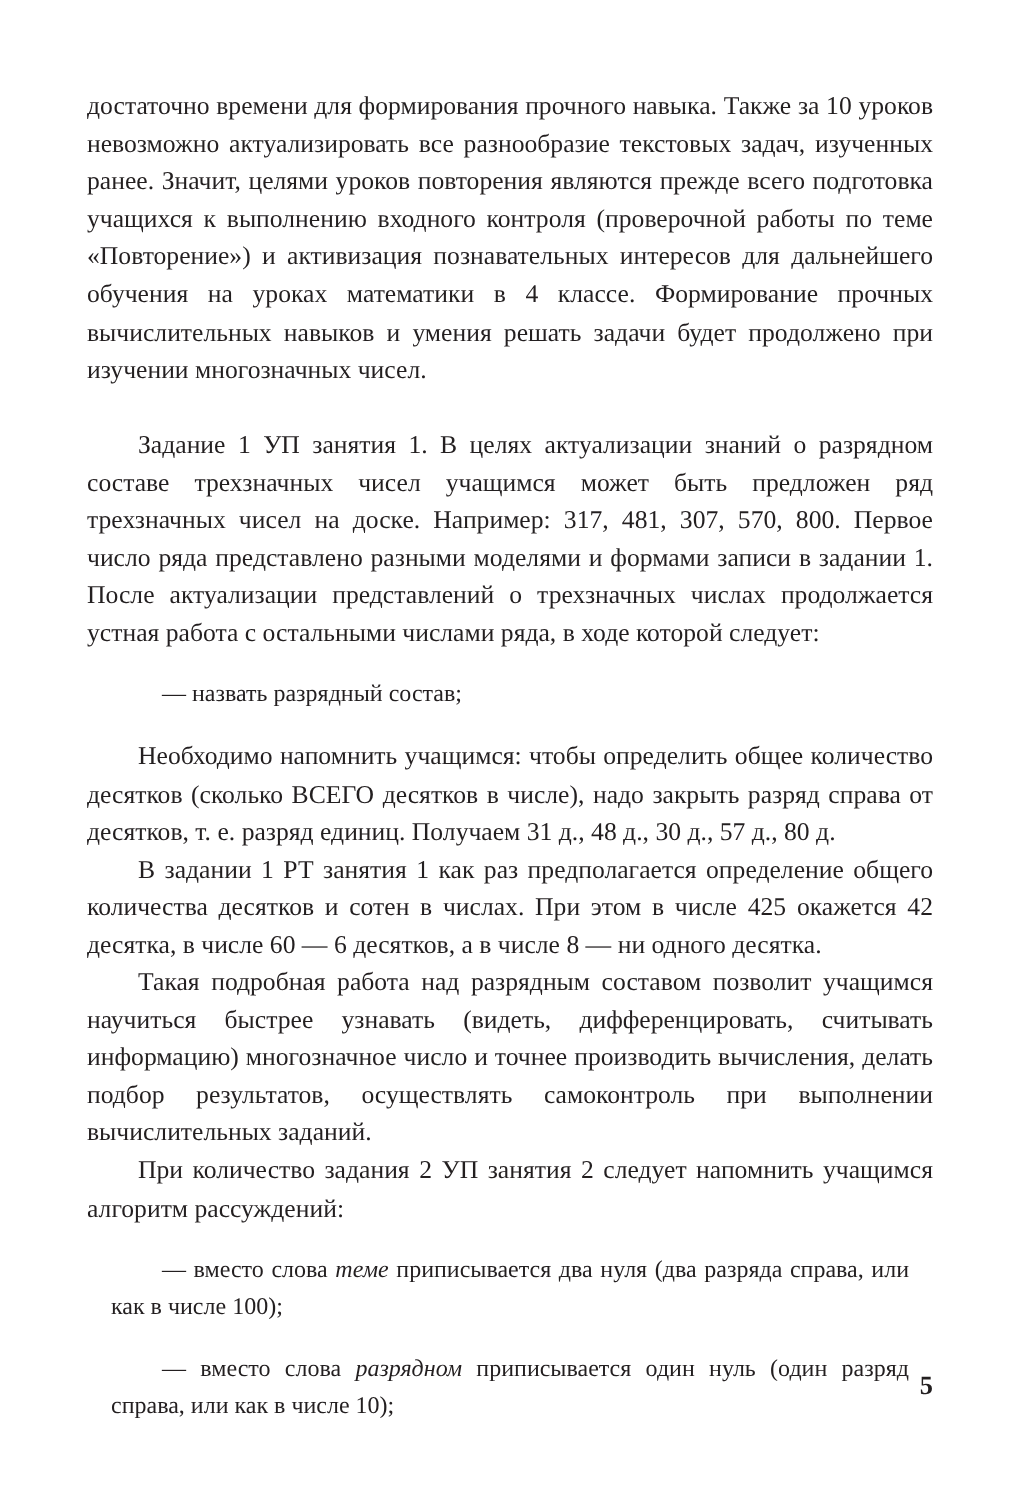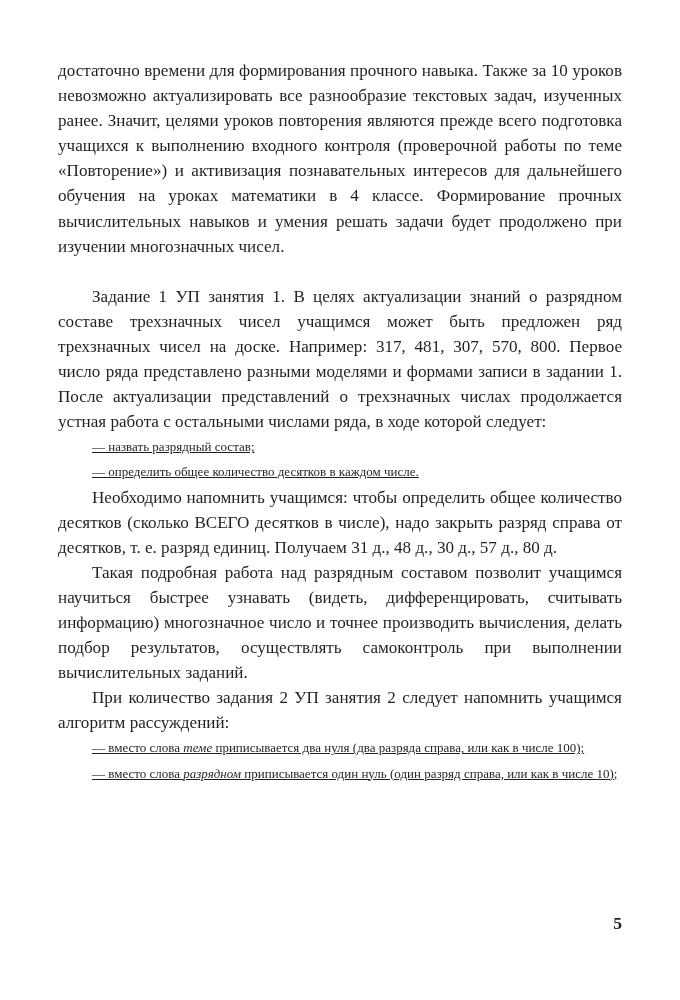--- a/index.html
+++ b/index.html
@@ -32,27 +32,26 @@
     line-height: 25.1px;
     text-align: justify;
     text-justify: inter-word;
     text-indent: 34px;
     hyphens: none;
   }
   p.para.no-indent {
     text-indent: 0;
   }
   p.bullet {
-    margin: 0;
-    font-size: 13px;
+    margin: 16px;
+    font-size: 16px;
     line-height: 25.1px;
     text-align: justify;
     text-justify: inter-word;
     text-indent: 34px;
-    text-decoration: underline;
   }
   .gap {
     height: 25px;
   }
   b, .b {
     font-weight: normal;
   }
   i, .i {
     font-style: italic;
   }
@@ -71,22 +70,22 @@
 </head>
 <body>
 
 <div class="page">
 
   <div class="text-block" id="body-container">
       <p class="para no-indent"><span>достаточно времени для формирования прочного навыка. Также за 10 уроков невозможно актуализировать все разнообразие текстовых задач, изученных ранее. Значит, целями уроков повторения являются прежде всего подготовка учащихся к выполнению входного контроля (проверочной работы по теме «Повторение») и активизация познавательных интересов для дальнейшего обучения на уроках математики в 4 классе. Формирование прочных вычислительных навыков и умения решать задачи будет продолжено при изучении многозначных чисел.</span></p>
       <div class="gap"></div>
       <p class="para"><b>Задание 1 УП занятия 1.</b><span> В целях актуализации знаний о разрядном составе трехзначных чисел учащимся может быть предложен ряд трехзначных чисел на доске. Например: 317, 481, 307, 570, 800. Первое число ряда представлено разными моделями и формами записи в задании 1. После актуализации представлений о трехзначных числах продолжается устная работа с остальными числами ряда, в ходе которой следует:</span></p>
       <p class="bullet"><span>— назвать разрядный состав;</span></p>
-      <p class="bullet"><span>— определить общее количество десятков в каждом числе.</span></p>
       <p class="para"><span>Необходимо напомнить учащимся: чтобы определить общее количество десятков (сколько ВСЕГО десятков в числе), надо закрыть разряд справа от десятков, т. е. разряд единиц. Получаем 31 д., 48 д., 30 д., 57 д., 80 д.</span></p>
+      <p class="para"><span>В </span><b>задании 1 РТ занятия 1</b><span> как раз предполагается определение общего количества десятков и сотен в числах. При этом в числе 425 окажется 42 десятка, в числе 60 — 6 десятков, а в числе 8 — ни одного десятка.</span></p>
       <p class="para"><span>Такая подробная работа над разрядным составом позволит учащимся научиться быстрее узнавать (видеть, дифференцировать, считывать информацию) многозначное число и точнее производить вычисления, делать подбор результатов, осуществлять самоконтроль при выполнении вычислительных заданий.</span></p>
       <p class="para"><span>При количество </span><b>задания 2 УП занятия 2</b><span> следует напомнить учащимся алгоритм рассуждений:</span></p>
       <p class="bullet"><span>— вместо слова </span><i>теме</i><span> приписывается два нуля (два разряда справа, или как в числе 100);</span></p>
       <p class="bullet"><span>— вместо слова </span><i>разрядном</i><span> приписывается один нуль (один разряд справа, или как в числе 10);</span></p>
     </div>
 
   <div class="page-number">5</div>
 
 </div>
 

